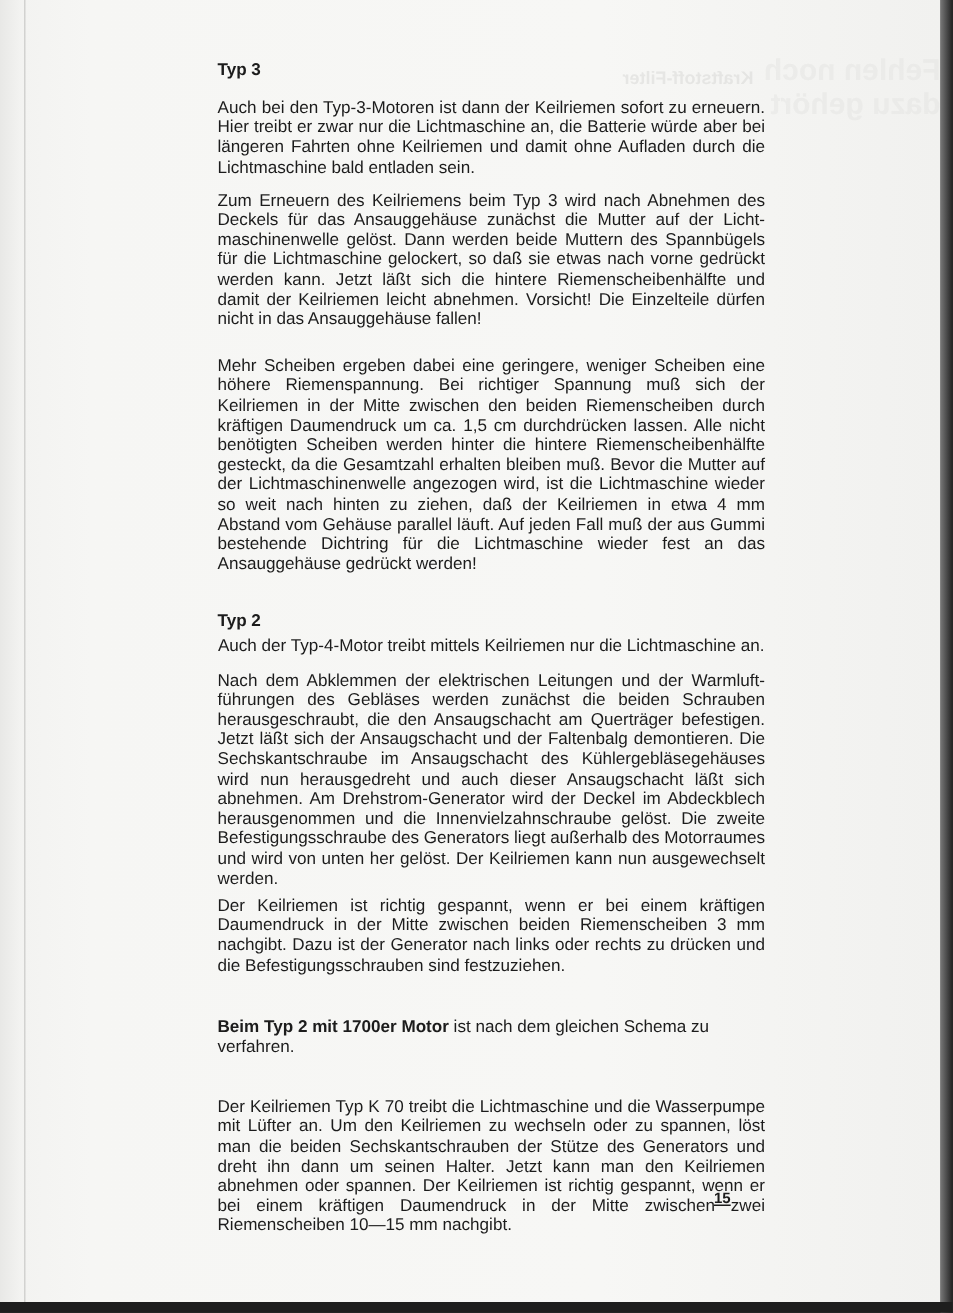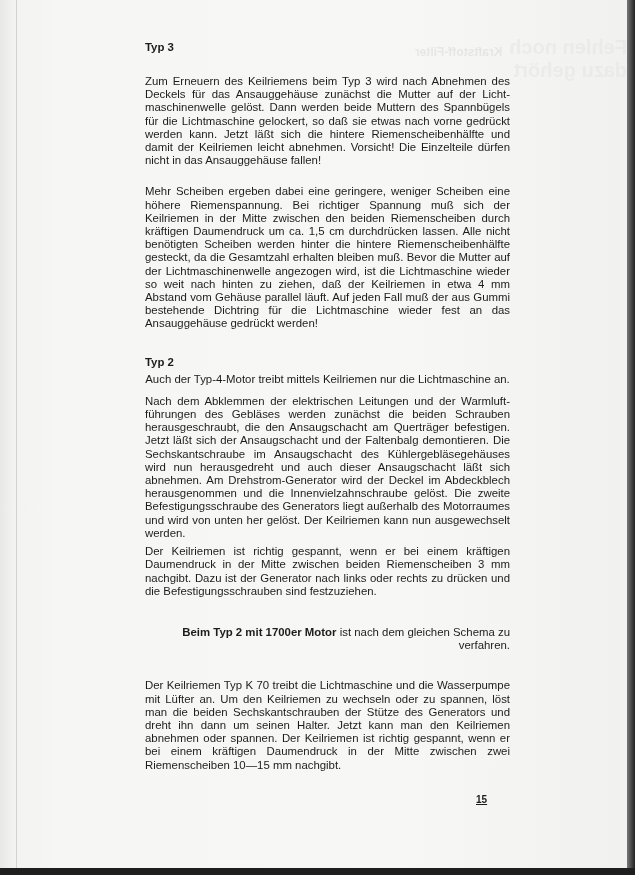--- a/index.html
+++ b/index.html
@@ -60,20 +60,21 @@
 
 <div class="page">
   <div class="spine"></div>
   <div class="ghost" style="transform:scaleX(-1);opacity:0.6">Kraftstoff-Filter</div>
   <div class="ghost-big" style="transform:scaleX(-1);opacity:0.5">Fehlen noch dazu gehört</div>
 
   <div class="content">
     <section>
       <h3>Typ 3</h3>
       <div class="gap-h"></div>
+      <p>Auch bei den Typ-3-Motoren ist dann der Keilriemen sofort zu erneuern. Hier treibt er zwar nur die Lichtmaschine an, die Batterie würde aber bei längeren Fahrten ohne Keilriemen und damit ohne Aufladen durch die Lichtmaschine bald entladen sein.</p>
       <div class="gap-p"></div>
       <p>Zum Erneuern des Keilriemens beim Typ 3 wird nach Abnehmen des Deckels für das Ansauggehäuse zunächst die Mutter auf der Licht­maschinenwelle gelöst. Dann werden beide Muttern des Spannbügels für die Lichtmaschine gelockert, so daß sie etwas nach vorne gedrückt werden kann. Jetzt läßt sich die hintere Riemenscheibenhälfte und damit der Keil­riemen leicht abnehmen. Vorsicht! Die Einzelteile dürfen nicht in das Ansauggehäuse fallen!</p>
       <div class="gap-p"></div>
       <div class="gap-p"></div>
       <p>Mehr Scheiben ergeben dabei eine geringere, weniger Scheiben eine höhere Riemenspannung. Bei richtiger Spannung muß sich der Keilriemen in der Mitte zwischen den beiden Riemenscheiben durch kräftigen Daumen­druck um ca. 1,5 cm durchdrücken lassen. Alle nicht benötigten Scheiben werden hinter die hintere Riemenscheibenhälfte gesteckt, da die Gesamt­zahl erhalten bleiben muß. Bevor die Mutter auf der Lichtmaschinenwelle angezogen wird, ist die Lichtmaschine wieder so weit nach hinten zu ziehen, daß der Keilriemen in etwa 4 mm Abstand vom Gehäuse parallel läuft. Auf jeden Fall muß der aus Gummi bestehende Dichtring für die Lichtmaschine wieder fest an das Ansauggehäuse gedrückt werden!</p>
     </section>
 
     <div class="gap-sec"></div>
 
     <section>
@@ -82,21 +83,21 @@
       <p style="text-align:center">Auch der Typ-4-Motor treibt mittels Keilriemen nur die Lichtmaschine an.</p>
       <div class="gap-p"></div>
       <p>Nach dem Abklemmen der elektrischen Leitungen und der Warmluft­führungen des Gebläses werden zunächst die beiden Schrauben heraus­geschraubt, die den Ansaugschacht am Querträger befestigen. Jetzt läßt sich der Ansaugschacht und der Faltenbalg demontieren. Die Sechskant­schraube im Ansaugschacht des Kühlergebläsegehäuses wird nun heraus­gedreht und auch dieser Ansaugschacht läßt sich abnehmen. Am Dreh­strom-Generator wird der Deckel im Abdeckblech herausgenommen und die Innenvielzahnschraube gelöst. Die zweite Befestigungsschraube des Generators liegt außerhalb des Motorraumes und wird von unten her gelöst. Der Keilriemen kann nun ausgewechselt werden.</p>
       <div style="height:5px"></div>
       <p>Der Keilriemen ist richtig gespannt, wenn er bei einem kräftigen Daumen­druck in der Mitte zwischen beiden Riemenscheiben 3 mm nachgibt. Dazu ist der Generator nach links oder rechts zu drücken und die Befestigungs­schrauben sind festzuziehen.</p>
     </section>
 
     <div class="gap-sec2"></div>
 
     <section>
-      <p style="text-align:right">
+      <p style="text-align:left">
         <span class="b">Beim Typ 2 mit 1700er Motor</span><span> ist nach dem gleichen Schema zu verfahren.</span>
       </p>
     </section>
 
     <div class="gap-sec3"></div>
 
     <section>
       <div style="height:5px"></div>
       <p>Der Keilriemen Typ K 70 treibt die Lichtmaschine und die Wasserpumpe mit Lüfter an. Um den Keilriemen zu wechseln oder zu spannen, löst man die beiden Sechskantschrauben der Stütze des Generators und dreht ihn dann um seinen Halter. Jetzt kann man den Keilriemen abnehmen oder spannen. Der Keilriemen ist richtig gespannt, wenn er bei einem kräftigen Daumendruck in der Mitte zwischen zwei Riemenscheiben 10—15 mm nachgibt.</p>
     </section>

